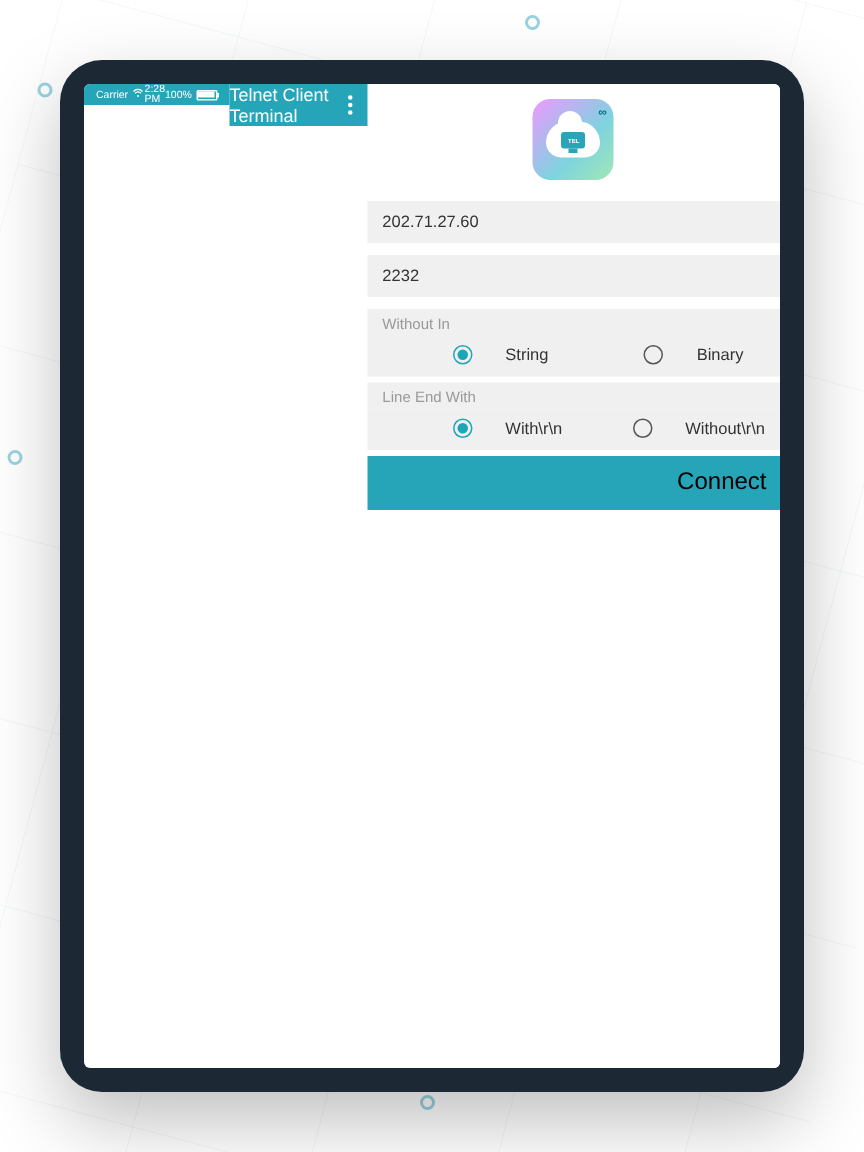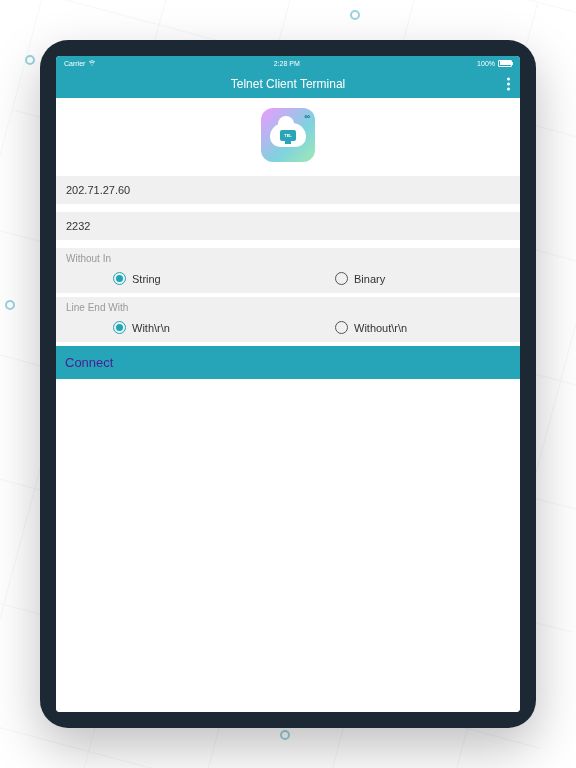--- a/index.html
+++ b/index.html
@@ -56,21 +56,20 @@
       padding: 16px;
       box-shadow: 0 20px 50px rgba(0,0,0,0.25);
     }
     .screen {
       width: 100%;
       height: 100%;
       background: #ffffff;
       border-radius: 4px;
       overflow: hidden;
       display: flex;
-      flex-direction: column;
     }
     
     .statusbar {
       height: 14px;
       background: #26a5b8;
       display: flex;
       align-items: center;
       justify-content: space-between;
       padding: 0 8px;
       font-size: 7px;
@@ -160,42 +159,42 @@
     .radio-row {
       background: #f0f0f0;
       display: flex;
       padding: 6px 10px 8px;
       margin-bottom: 4px;
     }
     .radio-opt {
       flex: 1;
       display: flex;
       align-items: center;
-      gap: 6px;
+      gap: 22px;
       font-size: 11px;
       color: #333;
       cursor: pointer;
       padding-left: 47px;
     }
     .radio-circle {
       width: 13px; height: 13px;
       border: 1.5px solid #555;
       border-radius: 50%;
       display:flex; align-items:center; justify-content:center;
     }
     .radio-circle.selected { border-color: #1da6b8; }
     .radio-circle.selected::after {
       content:''; width:7px; height:7px; background:#1da6b8; border-radius:50%;
     }
     .connect-btn {
       background: #26a5b8;
-      color: #4c1d95;
-      text-align: left;
+      color: #000000;
+      text-align: right;
       padding: 9px;
-      font-size: 13px;
+      font-size: 16px;
       cursor: pointer;
       border: none;
       width: 100%;
     }
   </style>
 </head>
 <body>
 
 <div class="bg-pattern"></div>
 <div class="bg-dots">

